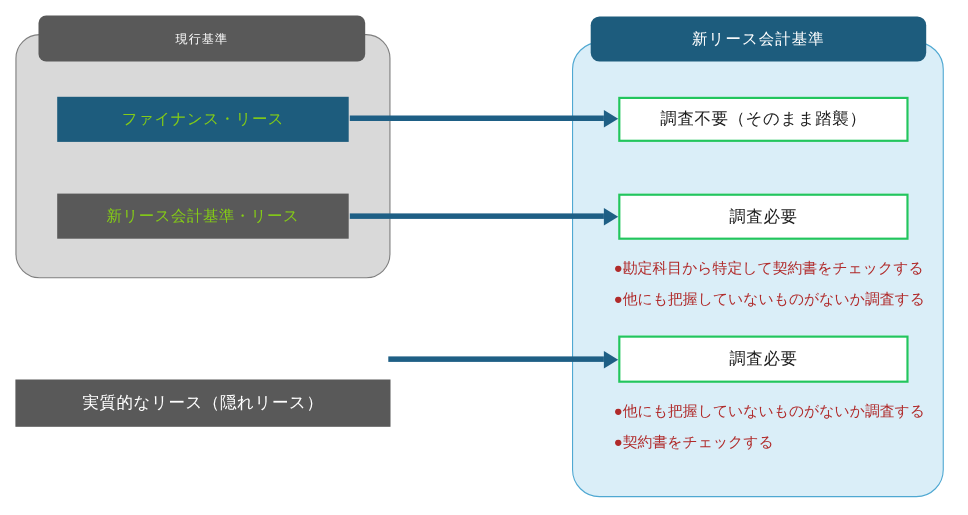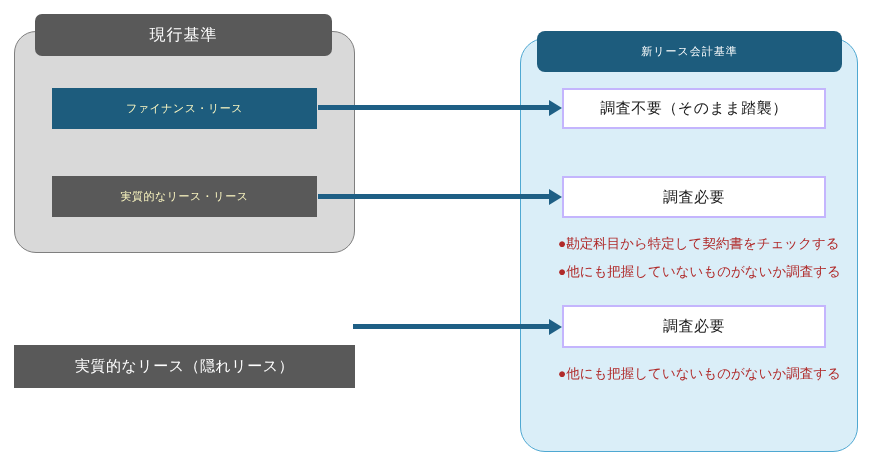--- a/index.html
+++ b/index.html
@@ -12,26 +12,26 @@
 
   
   .gray-panel {
     position:absolute; left:14px; top:31px; width:341px; height:222px;
     background:#d9d9d9; border:1px solid #7f7f7f; border-radius:22px;
   }
   .gray-panel-header {
     position:absolute; left:35px; top:14px; width:297px; height:42px;
     background:#595959; border-radius:7px; color:#ffffff;
     display:flex; align-items:center; justify-content:center;
-    font-size:16px; letter-spacing:1px;
+    font-size:11px; letter-spacing:1px;
   }
   .lease-box {
     position:absolute; left:52px; width:265px; height:41px;
-    color:#fef9c3; display:flex; align-items:center; justify-content:center;
-    font-size:11px; letter-spacing:0.5px;
+    color:#84cc16; display:flex; align-items:center; justify-content:center;
+    font-size:14px; letter-spacing:0.5px;
   }
   .lease-box.teal { top:88px; background:#1d5c7d; }
   .lease-box.gray { top:176px; background:#595959; }
 
   
   .hidden-box {
     position:absolute; left:14px; top:305px; width:341px; height:43px;
     background:#595959; color:#ffffff;
     display:flex; align-items:center; justify-content:center;
     font-size:15px; letter-spacing:0.5px;margin-top:40px;
@@ -40,28 +40,28 @@
     position:absolute; left:14px; top:359px; width:341px;
     text-align:center; color:#b02a2a; font-size:15px; letter-spacing:0.5px;
   }
 
   
   .blue-panel {
     position:absolute; left:520px; top:38px; width:338px; height:414px;
     background:#daeef8; border:1.5px solid #4fa8d2; border-radius:25px;
   }
   .blue-panel-header {
-    position:absolute; left:537px; top:31px; width:305px; height:41px;
+    position:absolute; left:537px; top:15px; width:305px; height:41px;
     background:#1d5c7d; border-radius:8px; color:#ffffff;
     display:flex; align-items:center; justify-content:center;
-    font-size:11px; letter-spacing:1px;
+    font-size:14px; letter-spacing:1px;
   }
   .result-box {
     position:absolute; left:562px; width:264px; height:41px;
-    background:#ffffff; border:2px solid #c4b5fd; color:#1a1a1a;
+    background:#ffffff; border:2px solid #22c55e; color:#1a1a1a;
     display:flex; align-items:center; justify-content:center;
     font-size:15px; letter-spacing:0.5px; white-space:nowrap;
   }
   .result-box.r1 { top:88px; }
   .result-box.r2 { top:176px; height:42px; }
   .result-box.r3 { top:305px; height:43px; }
 
   .bullet-group { position:absolute; left:558px; width:305px; }
   .bullet-group.g2 { top:230px; }
   .bullet-group.g3 { top:360px; }
@@ -86,37 +86,38 @@
   .arrow.a3 { left:353px; top:324px; width:196px; }
 </style>
 </head>
 <body>
 
 <div id="canvas">
 
   <div class="gray-panel"></div>
   <div class="gray-panel-header">現行基準</div>
   <div class="lease-box teal">ファイナンス・リース</div>
-  <div class="lease-box gray">実質的なリース・リース</div>
+  <div class="lease-box gray">新リース会計基準・リース</div>
 
   <div class="hidden-box">実質的なリース（隠れリース）</div>
 
   <div class="blue-panel"></div>
   <div class="blue-panel-header">新リース会計基準</div>
 
   <div class="result-box r1">調査不要（そのまま踏襲）</div>
 
   <div class="result-box r2">調査必要</div>
   <div class="bullet-group g2">
     <div class="bullet-line">●勘定科目から特定して契約書をチェックする</div>
     <div class="bullet-line">●他にも把握していないものがないか調査する</div>
   </div>
 
   <div class="result-box r3">調査必要</div>
   <div class="bullet-group g3">
     <div class="bullet-line">●他にも把握していないものがないか調査する</div>
+    <div class="bullet-line">●契約書をチェックする</div>
   </div>
 
   <div class="arrow a1"></div>
   <div class="arrow a2"></div>
   <div class="arrow a3"></div>
 
 </div>
 
 </body></html>

